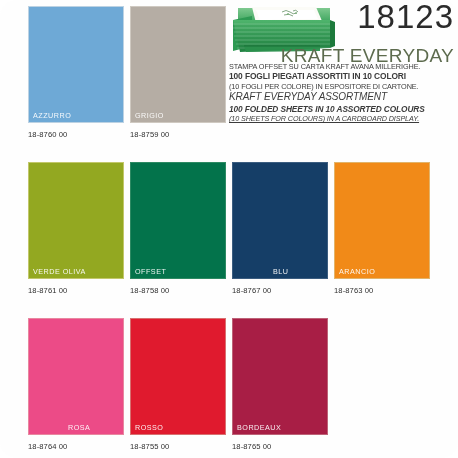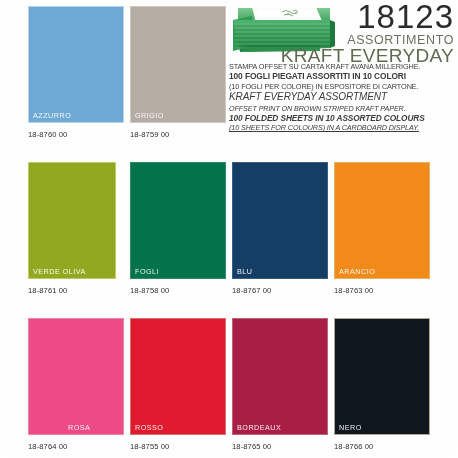--- a/index.html
+++ b/index.html
@@ -147,62 +147,60 @@
           <path d="M5 40 L100 40"></path>
             <path d="M6 44 L100 44"></path>
         </g>
 
         <path d="M14 44 L90 44 L90 49 L16 50 Z" fill="#2a8f4c" opacity="0.95"></path>
         <path d="M14 44 L90 44" stroke="#0f5f2d" stroke-width="0.6" fill="none"></path>
       </svg>
     </div>
 
     <div class="code-number">18123</div>
-    <div class="assortimento">ASSORTIMENTO</div>
     <div class="kraft-everyday">KRAFT EVERYDAY</div>
 
     <div class="desc">
       <div class="d1">STAMPA OFFSET SU CARTA KRAFT AVANA MILLERIGHE.</div>
       <div class="d2">100 FOGLI PIEGATI ASSORTITI IN 10 COLORI</div>
       <div class="d3">(10 FOGLI PER COLORE) IN ESPOSITORE DI CARTONE.</div>
       <div class="d4">KRAFT EVERYDAY ASSORTMENT</div>
-      <div class="d5">OFFSET PRINT ON BROWN STRIPED KRAFT PAPER.</div>
       <div class="d6">100 FOLDED SHEETS IN 10 ASSORTED COLOURS</div>
       <div class="d7">(10 SHEETS FOR COLOURS) IN A CARDBOARD DISPLAY.</div>
     </div>
   </div>
 
   <div class="grid" id="swatch-grid">
       <div class="cell" style="left: 28px; top: 6px; width: 96px; height: 117px;">
         <div class="swatch" style="background: rgb(110, 169, 214); border: 1px solid rgb(188, 210, 227);">
           <div class="swatch-name" style="color: rgb(255, 255, 255);">AZZURRO</div>
         </div>
         <div class="swatch-code" style="top: 124px;">18-8760 00</div>
       </div>
       <div class="cell" style="left: 130px; top: 6px; width: 96px; height: 117px;">
         <div class="swatch" style="background: rgb(181, 173, 164); border: 1px solid rgb(207, 201, 193); padding-left: 32px;">
           <div class="swatch-name" style="color: rgb(255, 255, 255);">GRIGIO</div>
         </div>
         <div class="swatch-code" style="top: 124px;">18-8759 00</div>
       </div>
-      <div class="cell" style="left: 28px; top: 162px; width: 88px; height: 117px;">
+      <div class="cell" style="left: 28px; top: 162px; width: 96px; height: 117px;">
         <div class="swatch" style="background: rgb(147, 168, 33); border: 1px solid rgb(194, 199, 106);">
           <div class="swatch-name" style="color: rgb(255, 255, 255);">VERDE OLIVA</div>
         </div>
         <div class="swatch-code" style="top: 124px;">18-8761 00</div>
       </div>
       <div class="cell" style="left: 130px; top: 162px; width: 96px; height: 117px;">
         <div class="swatch" style="background: rgb(3, 115, 75); border: 1px solid rgb(45, 138, 99);">
-          <div class="swatch-name" style="color: rgb(255, 255, 255);">FOGLI</div>
+          <div class="swatch-name" style="color: rgb(255, 255, 255);">OFFSET</div>
         </div>
         <div class="swatch-code" style="top: 124px;">18-8758 00</div>
       </div>
       <div class="cell" style="left: 232px; top: 162px; width: 96px; height: 117px;">
         <div class="swatch" style="background: rgb(21, 62, 103); border: 1px solid rgb(59, 93, 128);">
-          <div class="swatch-name" style="color: rgb(255, 255, 255);">BLU</div>
+          <div class="swatch-name" style="color: rgb(255, 255, 255); margin-left: 36px;">BLU</div>
         </div>
         <div class="swatch-code" style="top: 124px;">18-8767 00</div>
       </div>
       <div class="cell" style="left: 334px; top: 162px; width: 96px; height: 117px;">
         <div class="swatch" style="background: rgb(241, 138, 24); border: 1px solid rgb(226, 180, 106);">
           <div class="swatch-name" style="color: rgb(255, 255, 255);">ARANCIO</div>
         </div>
         <div class="swatch-code" style="top: 124px;">18-8763 00</div>
       </div>
       <div class="cell" style="left: 28px; top: 318px; width: 96px; height: 117px;">
@@ -216,21 +214,15 @@
           <div class="swatch-name" style="color: rgb(255, 255, 255);">ROSSO</div>
         </div>
         <div class="swatch-code" style="top: 124px;">18-8755 00</div>
       </div>
       <div class="cell" style="left: 232px; top: 318px; width: 96px; height: 117px;">
         <div class="swatch" style="background: rgb(168, 30, 69); border: 1px solid rgb(189, 98, 119);">
           <div class="swatch-name" style="color: rgb(255, 255, 255);">BORDEAUX</div>
         </div>
         <div class="swatch-code" style="top: 124px;">18-8765 00</div>
       </div>
-      <div class="cell" style="left: 334px; top: 318px; width: 96px; height: 117px;">
-        <div class="swatch" style="background: rgb(16, 22, 30); border: 1px solid rgb(176, 168, 148);">
-          <div class="swatch-name" style="color: rgb(255, 255, 255);">NERO</div>
-        </div>
-        <div class="swatch-code" style="top: 124px;">18-8766 00</div>
-      </div>
     </div>
 
 </div>
 
 </body></html>

